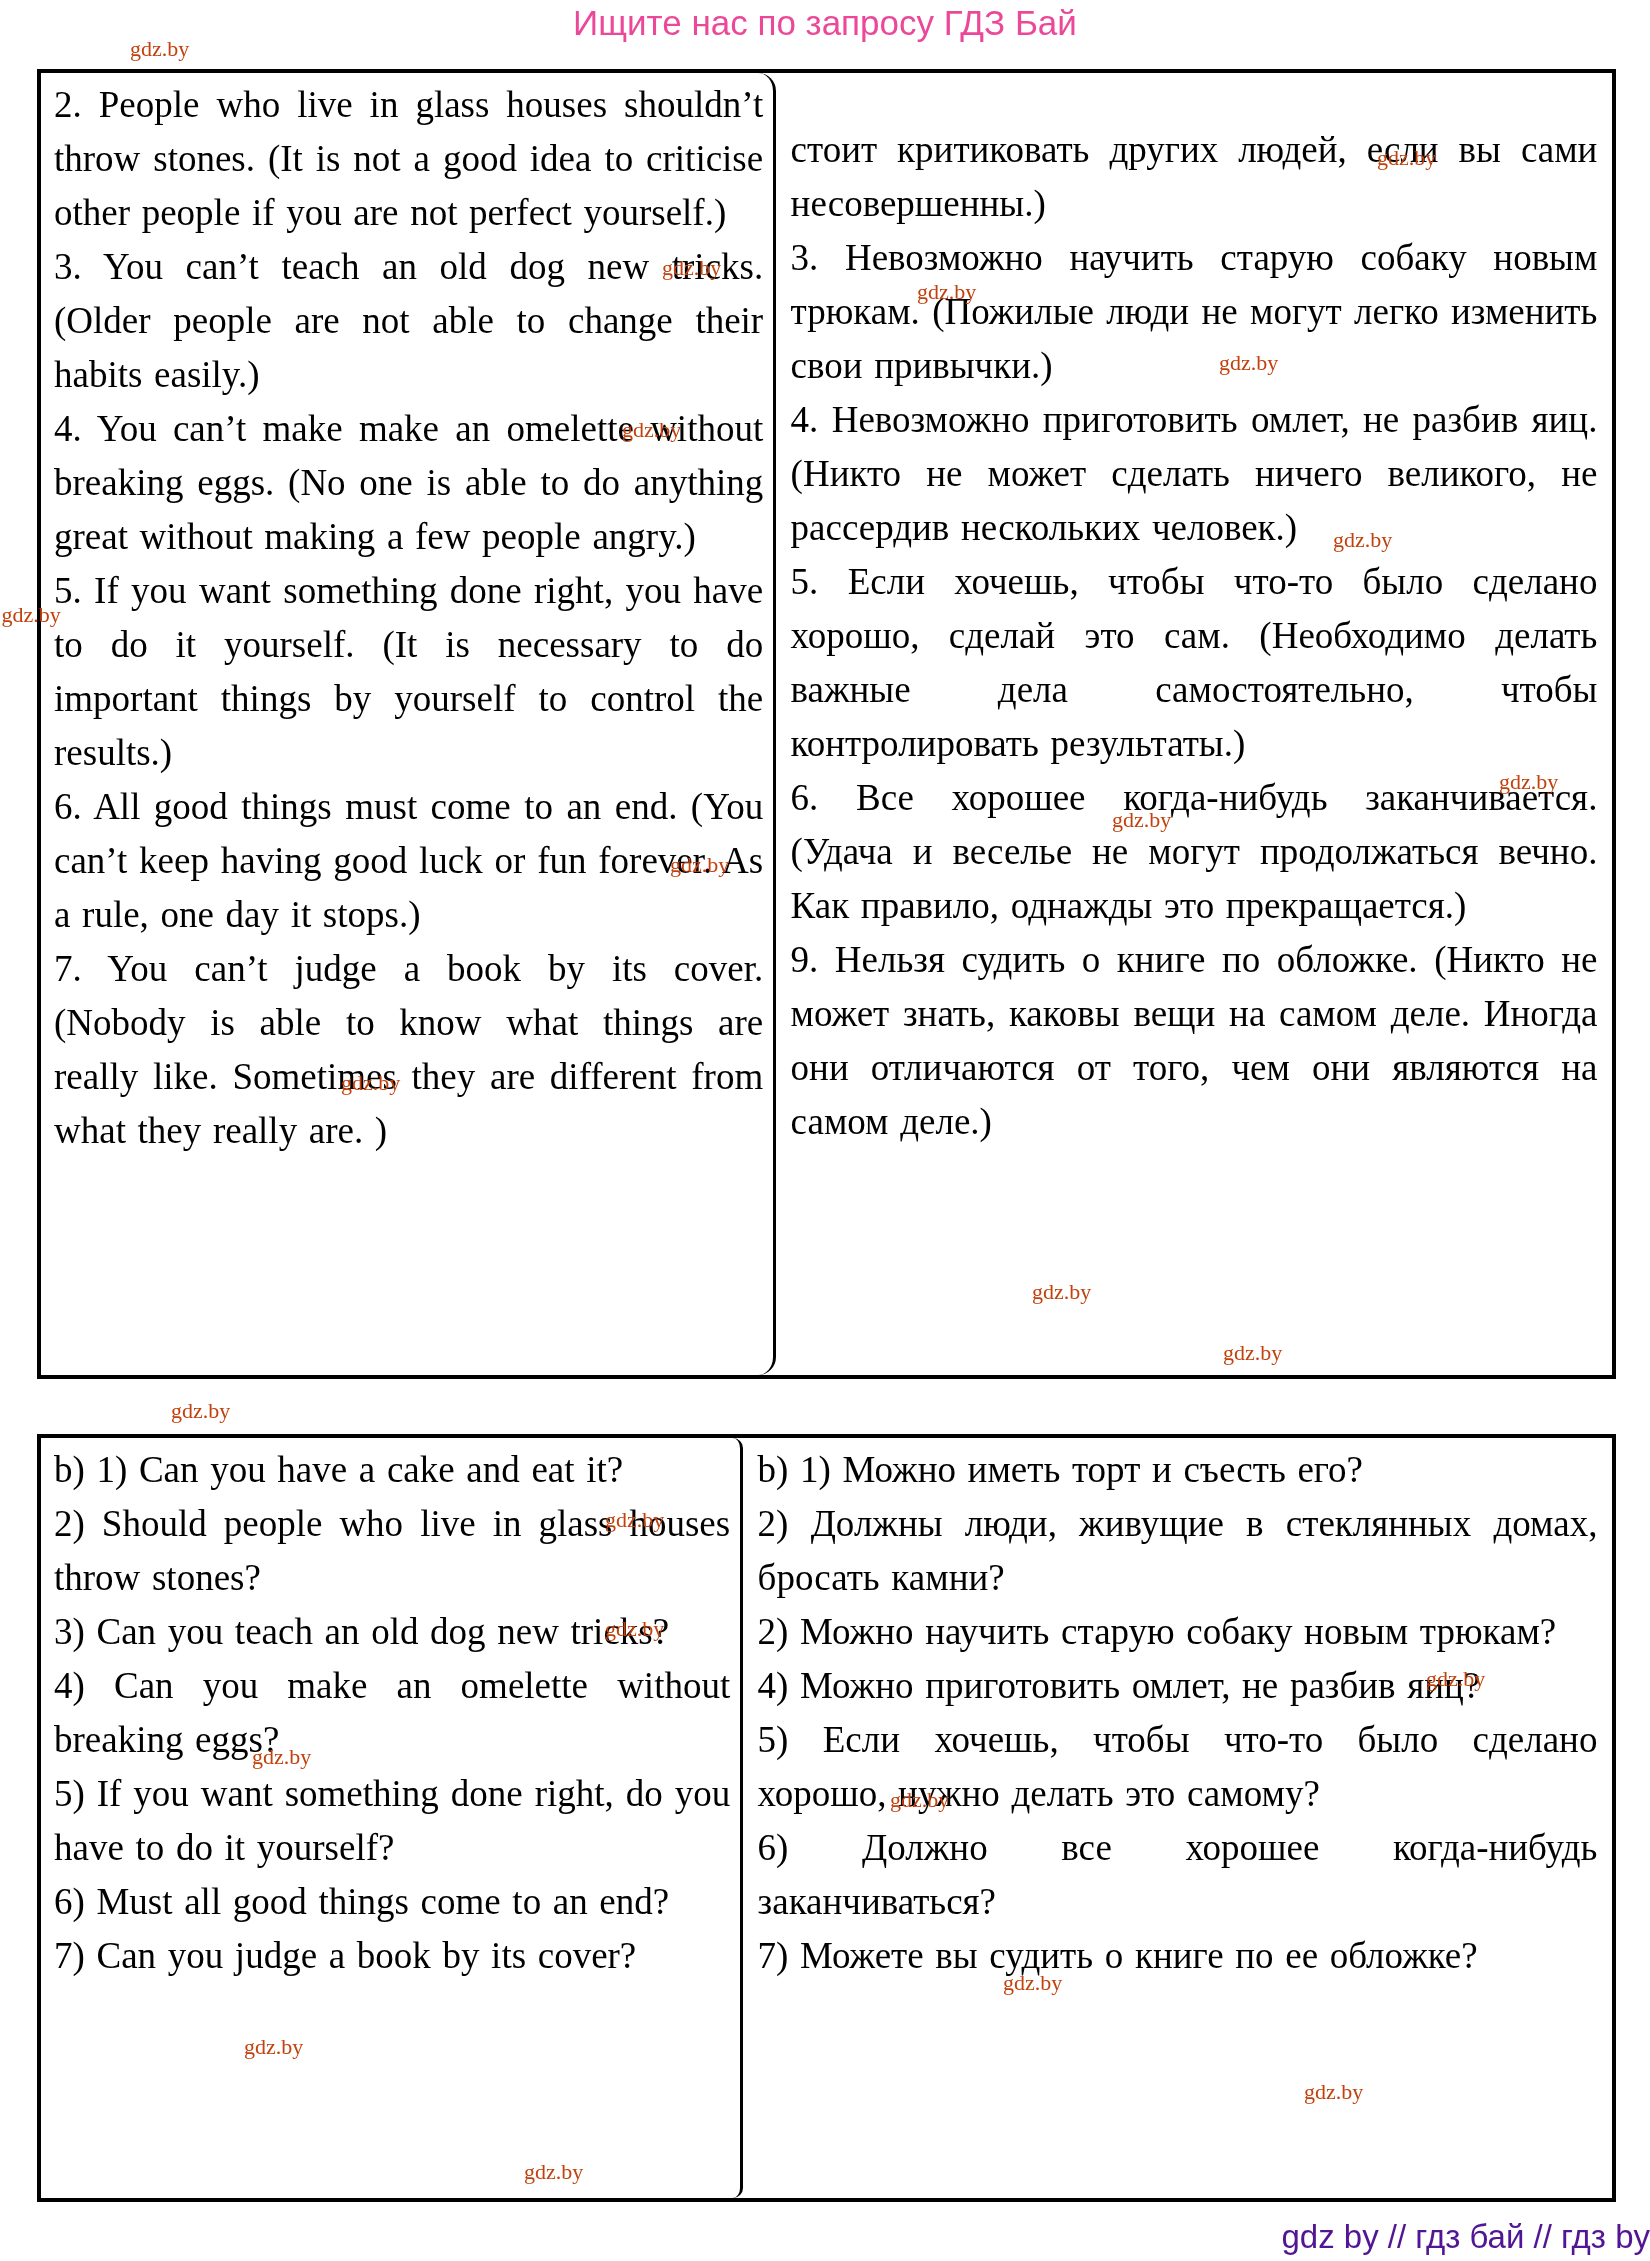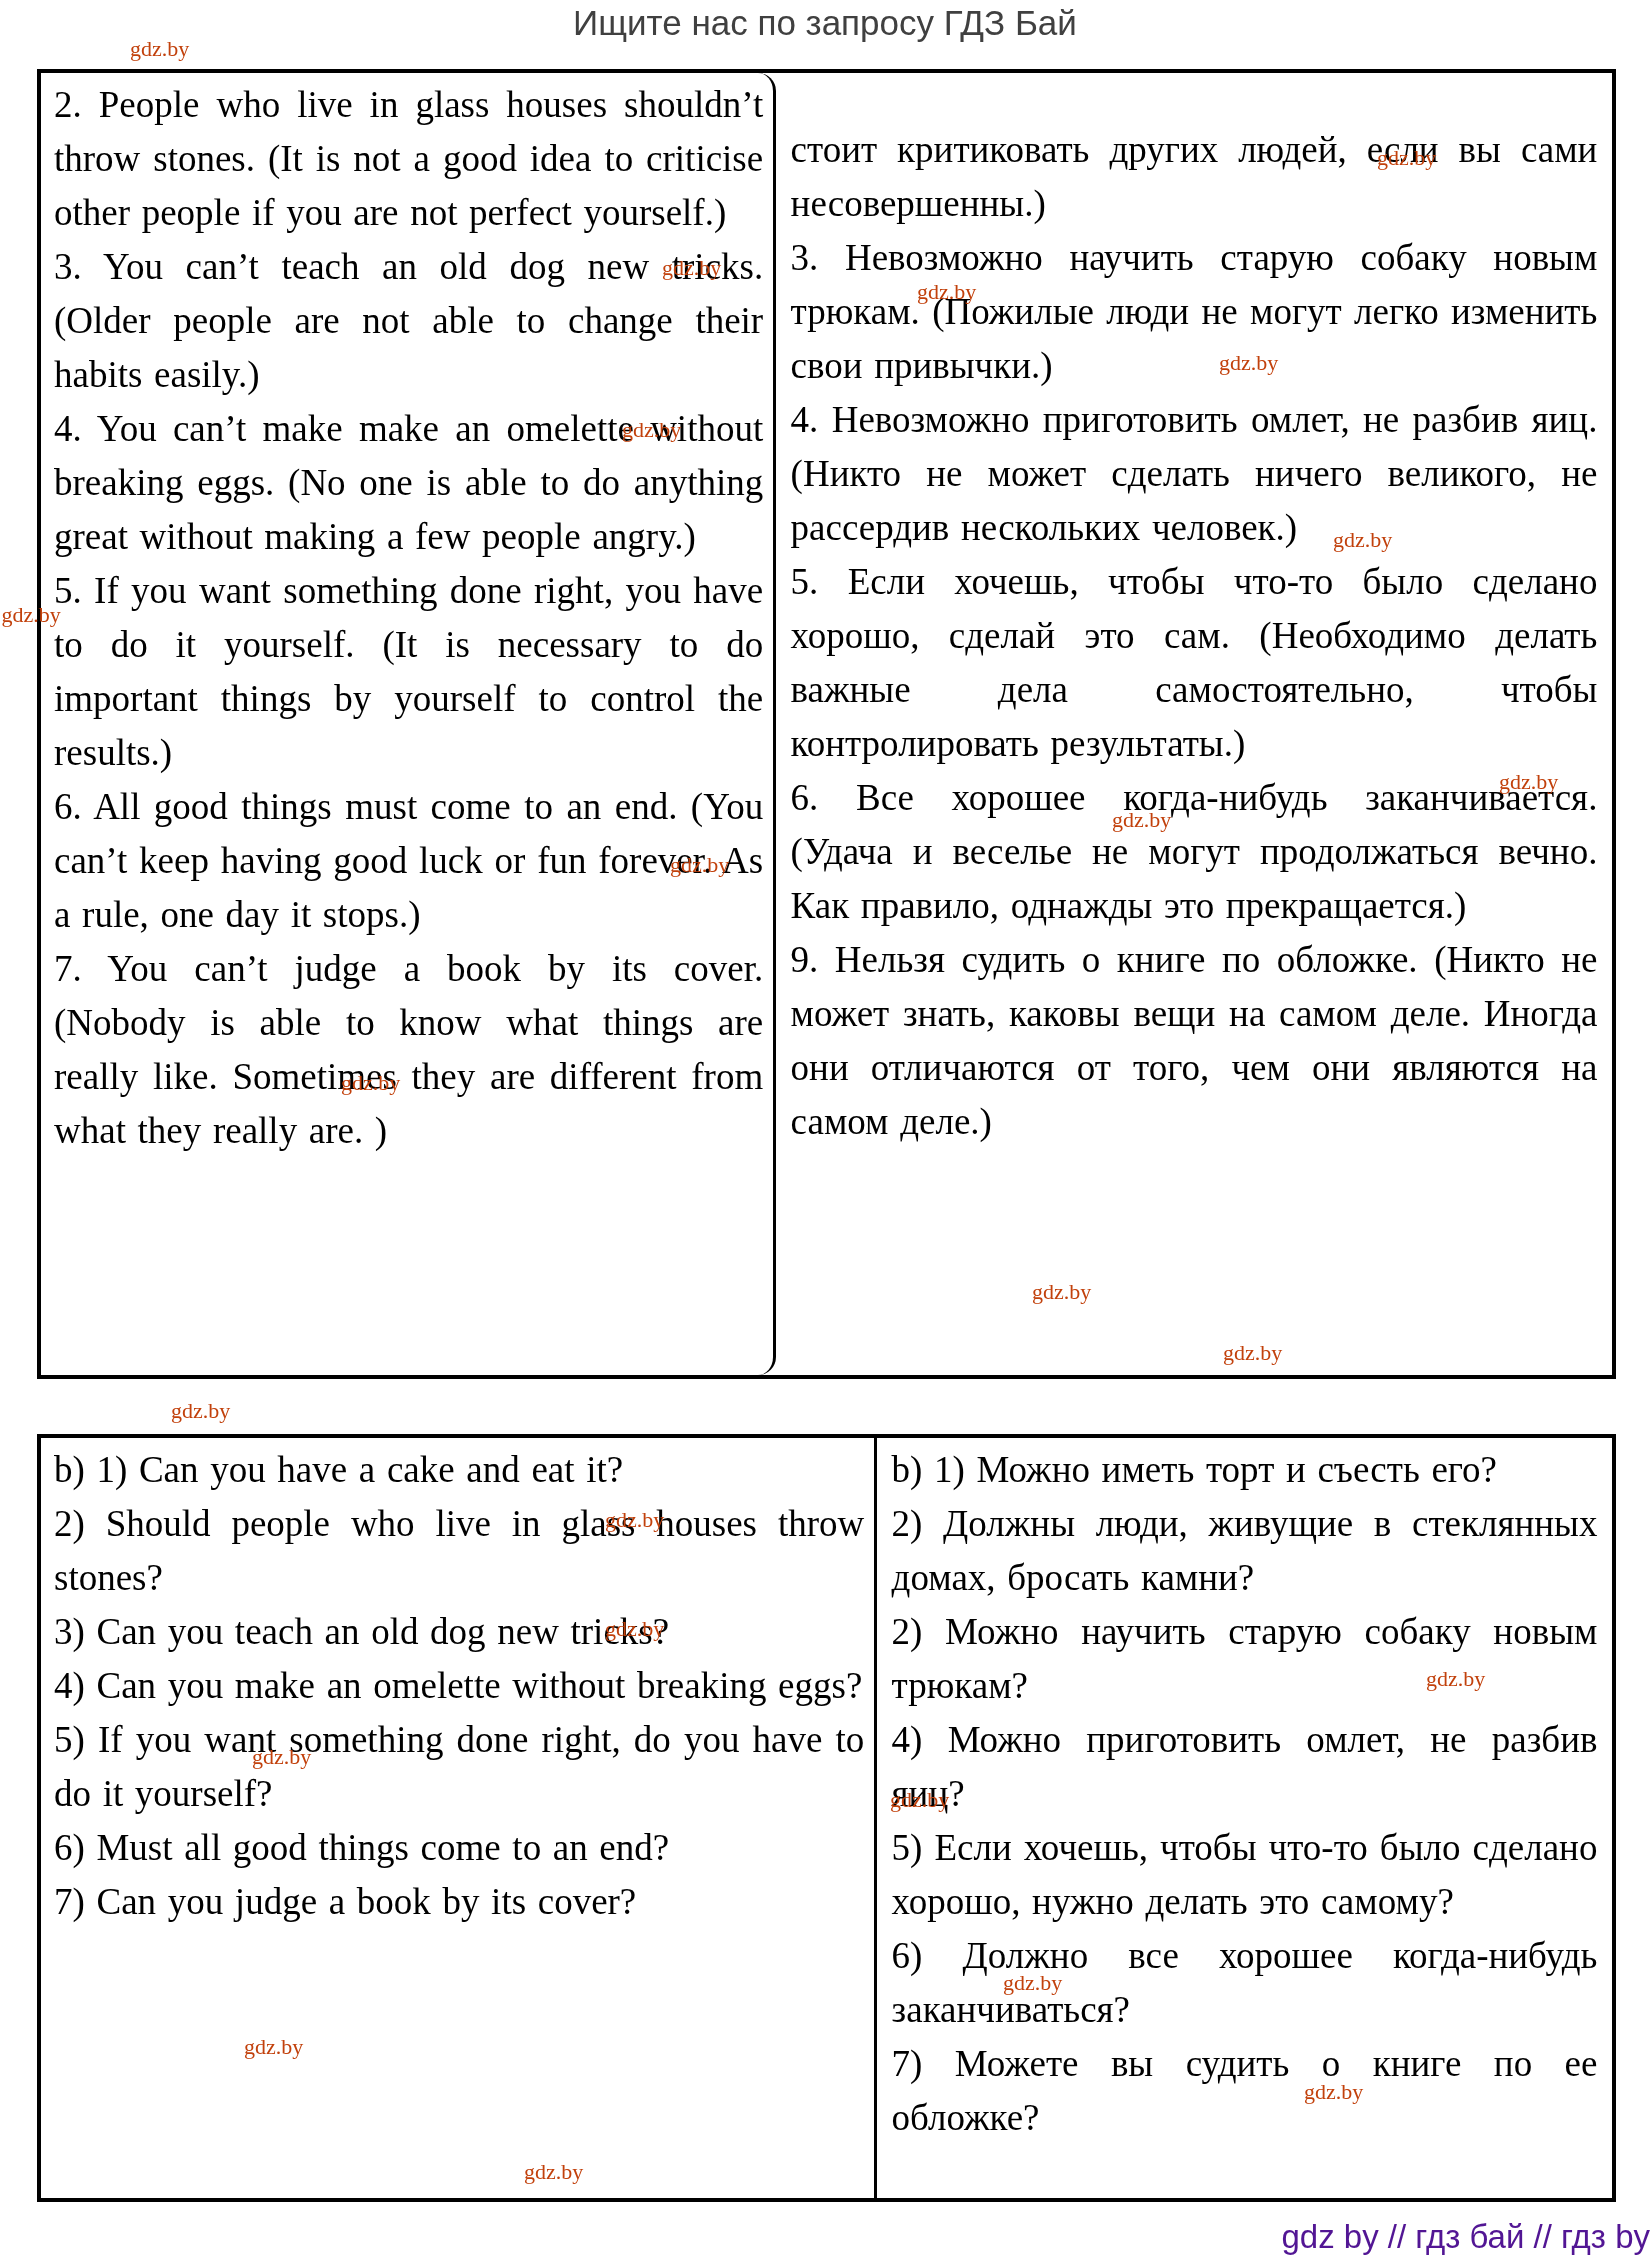--- a/index.html
+++ b/index.html
@@ -9,21 +9,21 @@
     background:#ffffff;
     overflow:hidden;
     font-family:"Liberation Serif", serif;
     color:#000;
   }
   .site-header{
     position:absolute;left:0;top:3.3px;width:100%;
     text-align:center;
     font-family:"Liberation Sans", sans-serif;
     font-size:35px;line-height:39px;
-    color:#404040;
+    color:#ec4899;
   }
   .site-footer{
     position:absolute;left:0;top:2218px;width:100%;
     text-align:right;
     font-family:"Liberation Sans", sans-serif;
     font-size:33px;line-height:37px;
     color:#521694;
   }
   .answer-table{
     position:absolute;left:37px;
@@ -31,21 +31,21 @@
     display:flex;
     background:#fff;
     box-sizing:content-box;
   }
   #table-1{top:69px;width:1571px;height:1302px;}
   #table-2{top:1434px;width:1571px;height:760px;}
   .col{box-sizing:border-box;overflow:hidden;}
   .col-en{border-right:3.3px solid #000;}
   #table-1 .col-en{width:735px;padding:4.9px 9.8px 0 13px;border-radius:18px;}
   #table-1 .col-ru{flex:1;padding:4.9px 14.6px 0 14.6px;margin-top:45px;}
-  #table-2 .col-en{width:836px;padding:4.9px 9.8px 0 13px;}
+  #table-2 .col-en{width:702px;padding:4.9px 9.8px 0 13px;border-radius:10px;}
   #table-2 .col-ru{flex:1;padding:4.9px 14.6px 0 14.6px;}
   .para{
     margin:0;
     font-size:37px;
     line-height:54px;
     text-align:justify;
     word-spacing:2.4px;
   }
   .wm{
     position:absolute;

